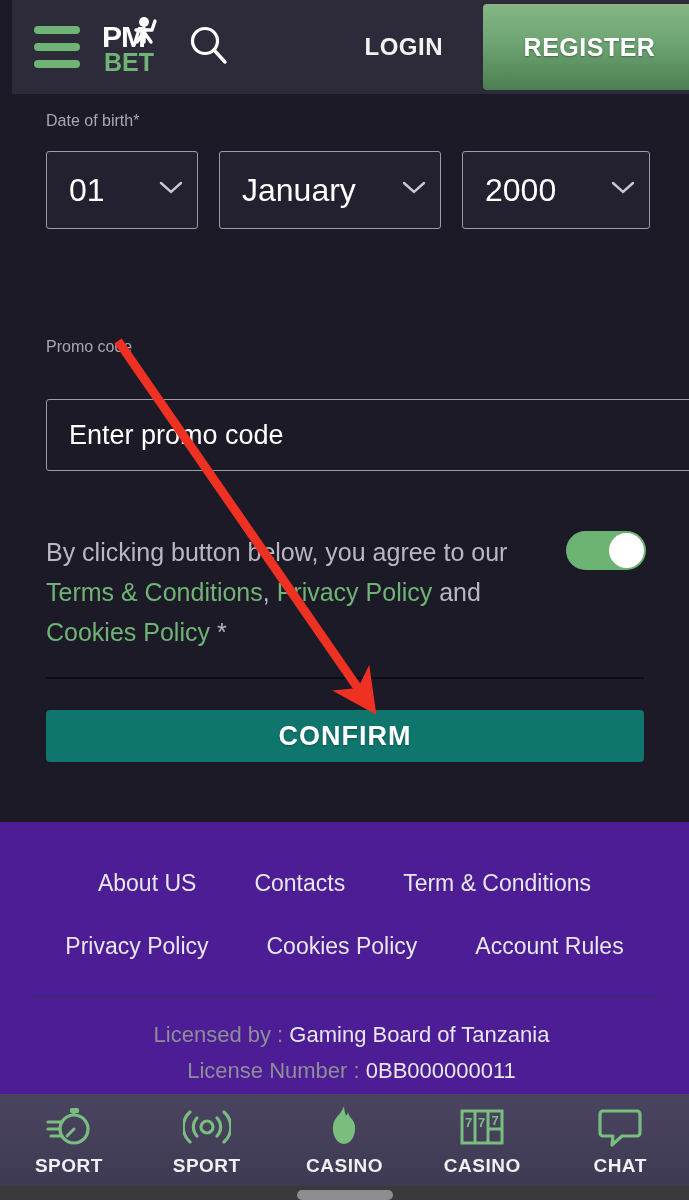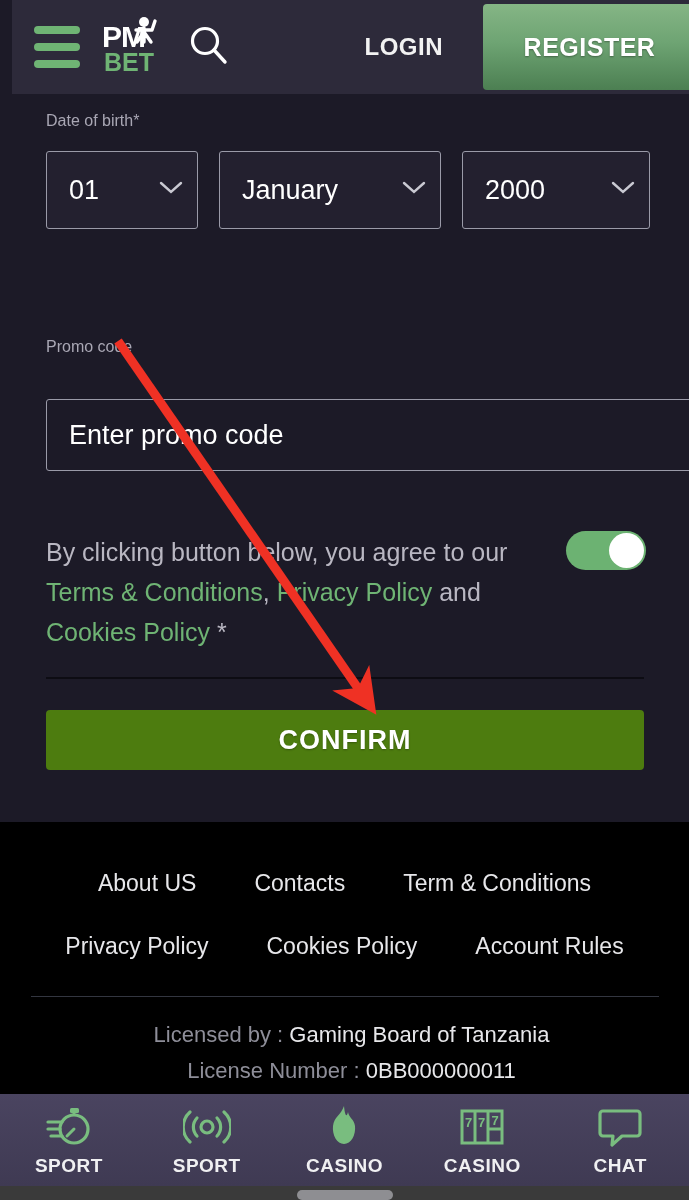--- a/index.html
+++ b/index.html
@@ -52,21 +52,21 @@
   }
   .field-label { color:#a9a7b4; font-size:16px; }
   #dob-label { position:absolute; top:18px; left:46px; }
 
   .selects { position:absolute; top:57px; left:46px; display:flex; gap:21px; }
   .select {
     height:78px; border:1px solid #9a9aa8; border-radius:3px;
     background:#23202f; display:flex; align-items:center;
     padding:0 14px 0 22px; cursor:pointer;
   }
-  .select .val { color:#ffffff; font-size:27px; }
+  .select .val { color:#ffffff; font-size:32px; }
   .select .chev { margin-left:auto; padding-left:18px; }
   #sel-day   { width:152px; }
   #sel-month { width:222px; }
   #sel-year  { width:188px; }
 
   #promo-label { position:absolute; top:244px; left:46px; }
   .promo-input {
     position:absolute; top:305px; left:46px;
     width:660px; height:72px;
     background:#1c1a27; border:1px solid #9a9aa8; border-radius:3px;
@@ -88,31 +88,31 @@
   .toggle .knob {
     position:absolute; top:2px; right:2px; width:35px; height:35px;
     border-radius:50%; background:#ffffff;
   }
 
   .divider { position:absolute; top:583px; left:46px; width:598px;
              height:2px; background:#0d0c13; }
 
   .confirm-btn {
     position:absolute; top:616px; left:46px;
-    width:598px; height:60px; border-radius:4px;
-    background:#4d7c0f; border:none;
+    width:598px; height:52px; border-radius:4px;
+    background:#0f766e; border:none;
     color:#ffffff; font-size:27px; font-weight:bold; letter-spacing:1px;
     cursor:pointer; text-shadow:0 1px 2px rgba(0,0,0,.3);
     font-family:"Liberation Sans", sans-serif;
   }
 
   
   .footer {
     position:absolute; top:822px; left:0; width:689px; height:290px;
-    background:#000000;
+    background:#4c1d95;
   }
   .footer-row { display:flex; justify-content:center; gap:58px; }
   #footer-row-1 { margin-top:48px; }
   #footer-row-2 { margin-top:36px; }
   .footer-row a { color:#e7e7ea; font-size:23px; text-decoration:none; cursor:pointer; }
   .footer-hr { margin:36px auto 0; width:628px; height:1px; background:#333640; }
   .license { margin-top:25px; text-align:center; font-size:22px;padding-left:14px; }
   .license .lbl { color:#8e8e99; }
   .license .val { color:#e7e7ea; }
   .license .line2 { margin-top:10px; }

